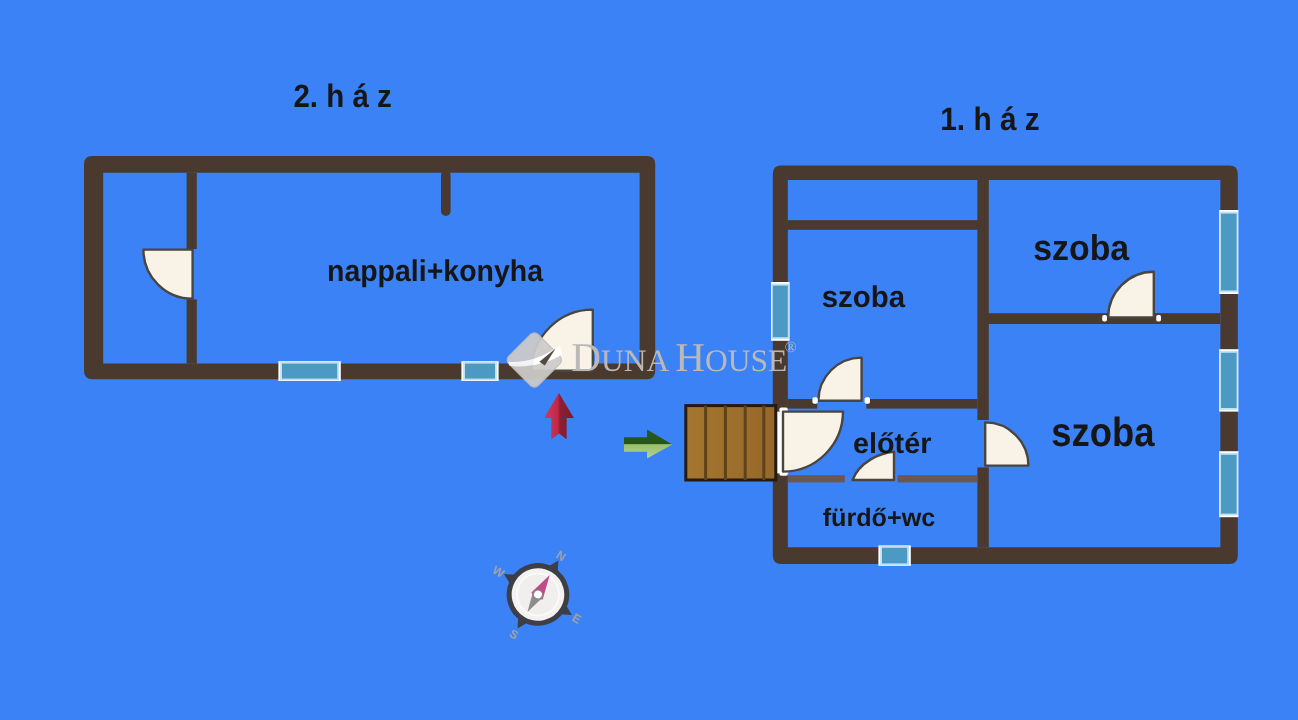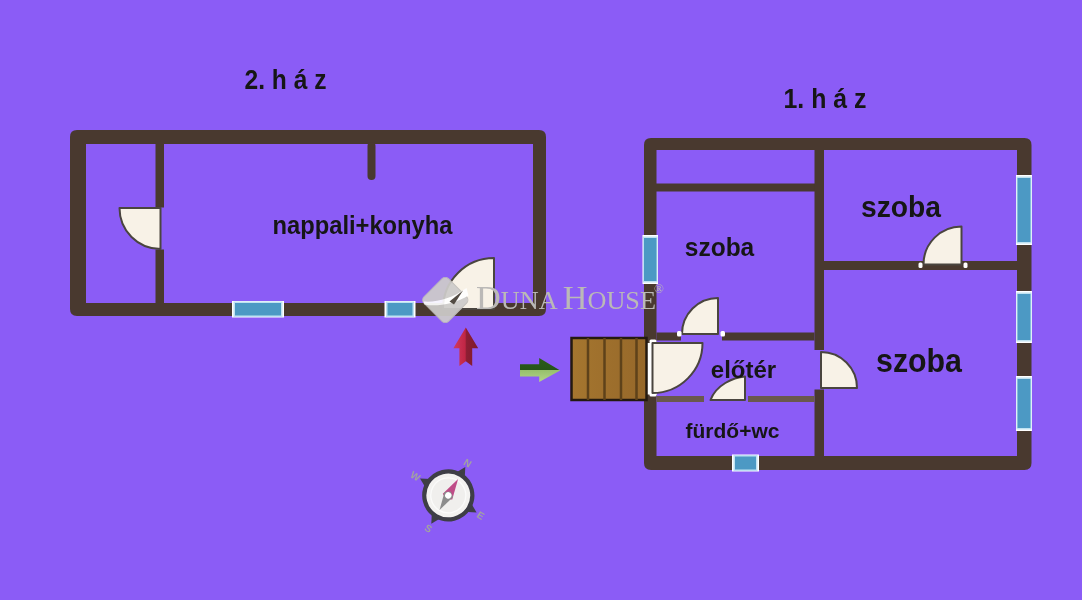--- a/index.html
+++ b/index.html
@@ -1,16 +1,16 @@
 <!DOCTYPE html>
 <html><head>
 <meta charset="utf-8">
 <style>
   html,body{margin:0;padding:0;background:#ffffff;}
-  .page{position:relative;width:1082px;height:600px;background:#8b5cf6;overflow:hidden;
+  .page{position:relative;width:1082px;height:600px;background:#3b82f6;overflow:hidden;
         font-family:"Liberation Sans", sans-serif;}
   svg{position:absolute;left:0;top:0;}
   text{font-family:"Liberation Sans", sans-serif;}
 </style>
 </head>
 <body>
 <div class="page">
 <svg width="1082" height="600" viewBox="0 0 1082 600">
 <defs>
   <linearGradient id="redg" x1="0" y1="0" x2="1" y2="0">

